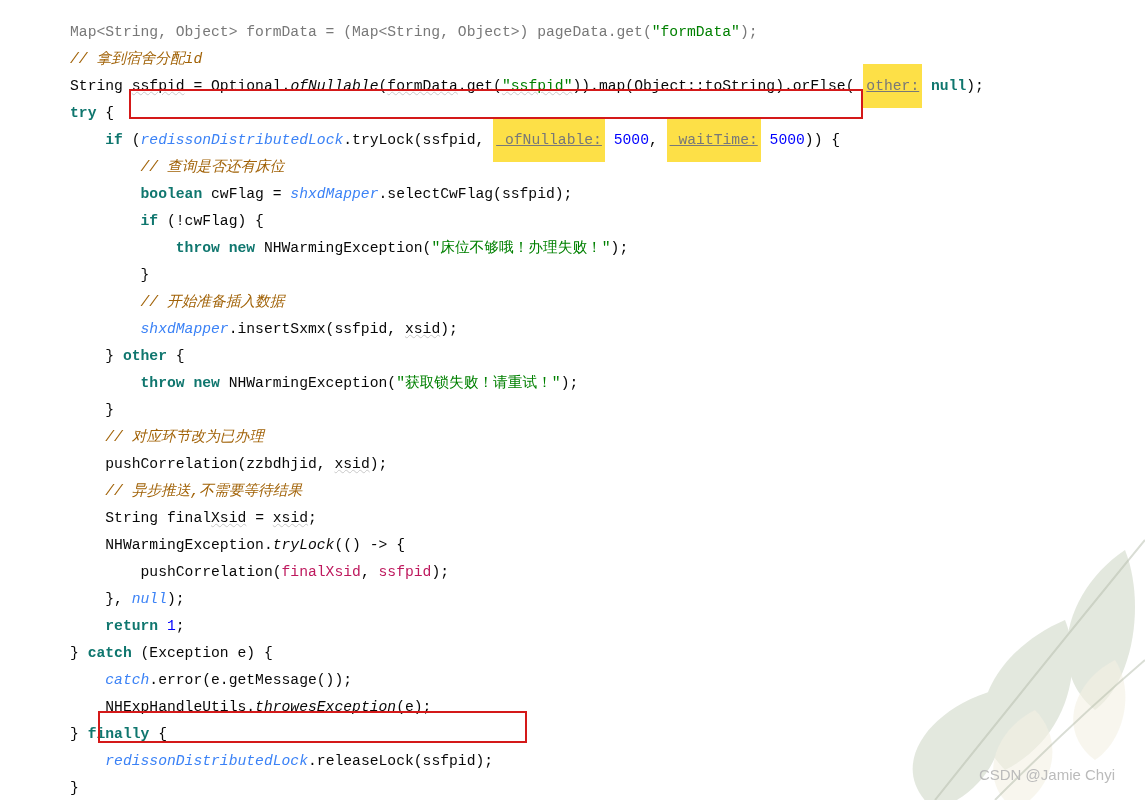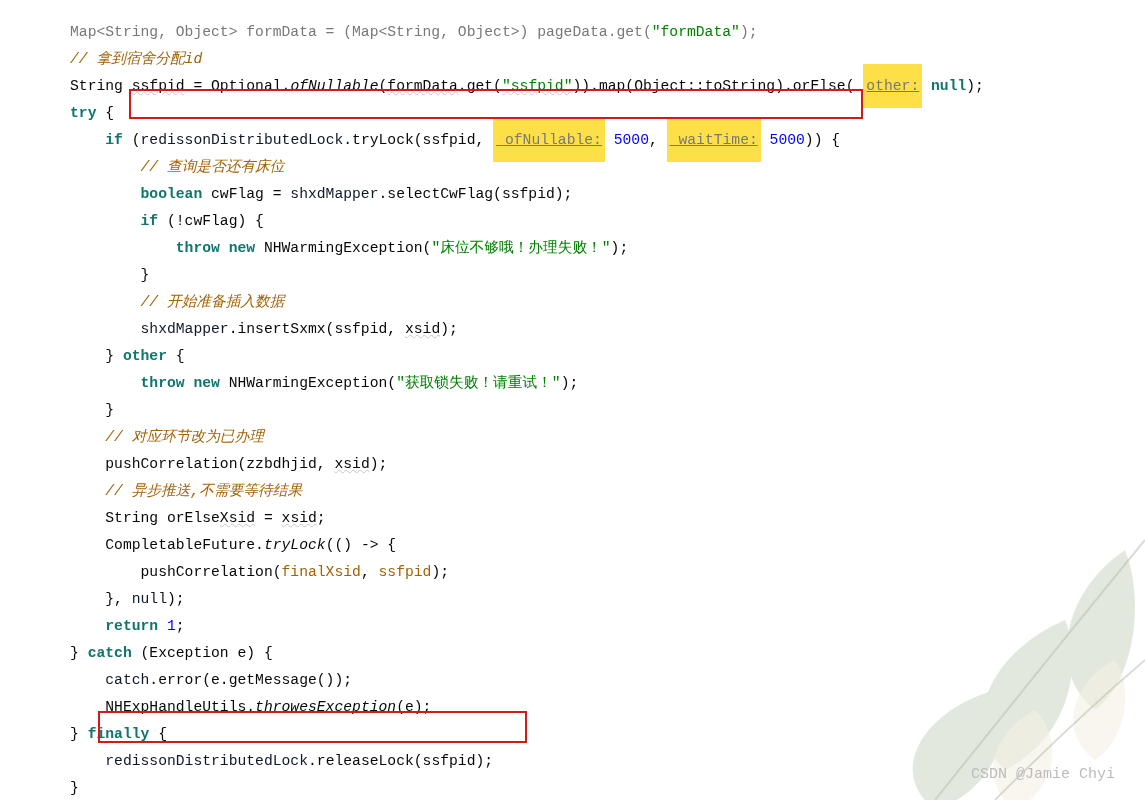--- a/index.html
+++ b/index.html
@@ -20,27 +20,27 @@
     padding: 0 0 0 70px;
     position: relative;
     top: -8px;
   }
   .kw   { color: #0f766e; font-weight:bold;}
   .str  { color: #008000; }
   .num  { color: #0000ff; }
   .cmt  { color: #a16207; font-style: italic; }
   .ital { font-style: italic; margin-top: 37px; }
   .hint { color: #787878; }
-  .field{ color: #0f172a; }
-  .purp { color: #a16207; }
+  .field{ color: #3b82f6; font-style: italic;}
+  .purp { color: #be185d; }
   .ul   { text-decoration-line: underline; text-decoration-style: wavy; text-decoration-color: #c8c8c8; text-decoration-thickness:1px;}
   .hlbg { background:#fde047; padding:14px 3px;text-decoration:underline;}
   .qmark {color:#008000;}
   .watermark {
-    position:absolute; right:30px; bottom:12px; color:#bbbbbb; font-size:15px; font-family: Liberation Mono, monospace;
+    position:absolute; right:30px; bottom:12px; color:#bbbbbb; font-size:15px; font-family: Liberation Sans, sans-serif;
   }
   .leaf {
     position:absolute; right:0; bottom:0; width:330px; height:290px; opacity:0.5; overflow:hidden; pointer-events:none;
   }
   .redbox {
     position: absolute;
     border: 2px solid #d41919;
     pointer-events:none;
   }
 </style>
@@ -59,22 +59,22 @@
             <span><span class="kw">throw new</span><span> NHWarmingException(</span><span class="str">"床位不够哦！办理失败！"</span><span>);</span></span>
         <span>}</span>
         <span class="cmt">// 开始准备插入数据</span>
         <span><span class="field">shxdMapper</span><span>.insertSxmx(ssfpid, </span><span class="ul">xsid</span><span>);</span></span>
     <span><span>} </span><span class="kw">other</span><span> {</span></span>
         <span><span class="kw">throw new</span><span> NHWarmingException(</span><span class="str">"获取锁失败！请重试！"</span><span>);</span></span>
     <span>}</span>
     <span class="cmt">// 对应环节改为已办理</span>
     <span><span>pushCorrelation(zzbdhjid, </span><span class="ul">xsid</span><span>);</span></span>
     <span class="cmt">// 异步推送,不需要等待结果</span>
-    <span><span>String orElse</span><span class="ul">Xsid</span><span> = </span><span class="ul">xsid</span><span>;</span></span>
-    <span><span>CompletableFuture.</span><span class="ital">tryLock</span><span>(() -&gt; {</span></span>
+    <span><span>String final</span><span class="ul">Xsid</span><span> = </span><span class="ul">xsid</span><span>;</span></span>
+    <span><span>NHWarmingException.</span><span class="ital">tryLock</span><span>(() -&gt; {</span></span>
         <span><span>pushCorrelation(</span><span class="purp">finalXsid</span><span>, </span><span class="purp">ssfpid</span><span>);</span></span>
     <span><span>}, </span><span class="field">null</span><span>);</span></span>
     <span><span class="kw">return </span><span class="num">1</span><span>;</span></span>
 <span><span>} </span><span class="kw">catch</span><span> (Exception e) {</span></span>
     <span><span class="field">catch</span><span>.error(e.getMessage());</span></span>
     <span><span>NHExpHandleUtils.</span><span class="ital">throwesException</span><span>(e);</span></span>
 <span><span>} </span><span class="kw">finally</span><span> {</span></span>
     <span><span class="field">redissonDistributedLock</span><span>.releaseLock(ssfpid);</span></span>
 <span>}</span>
 

